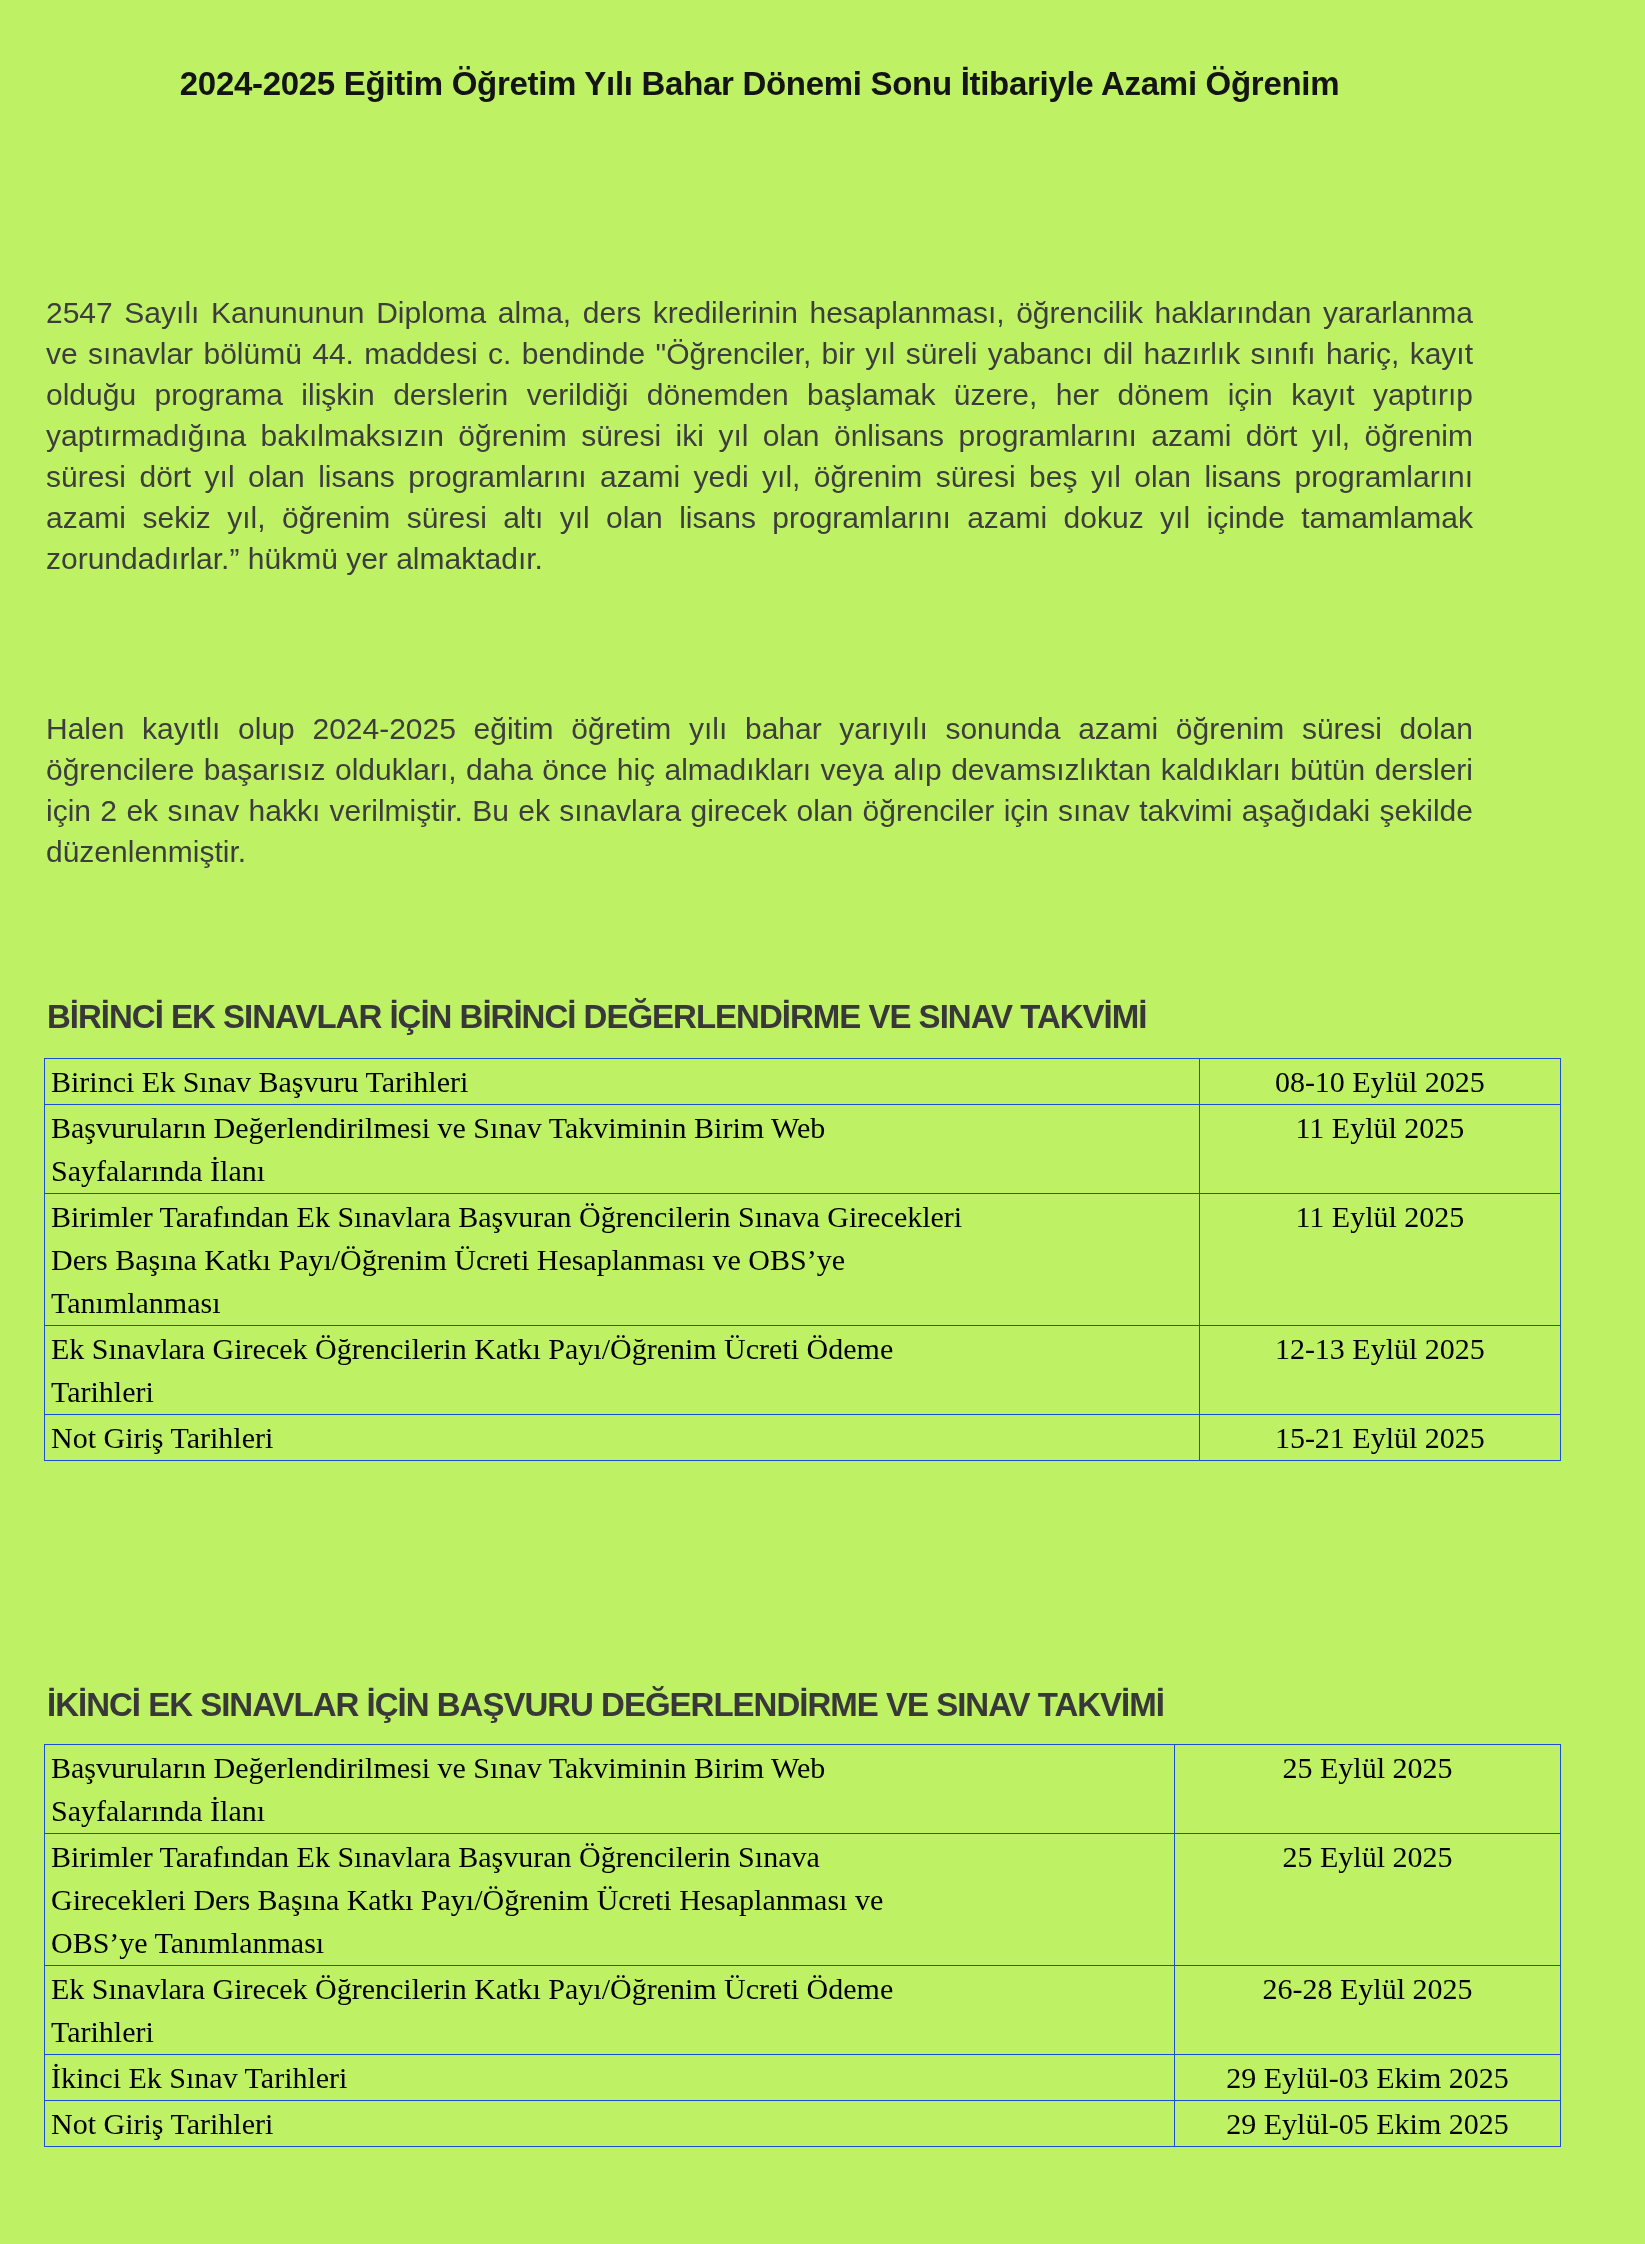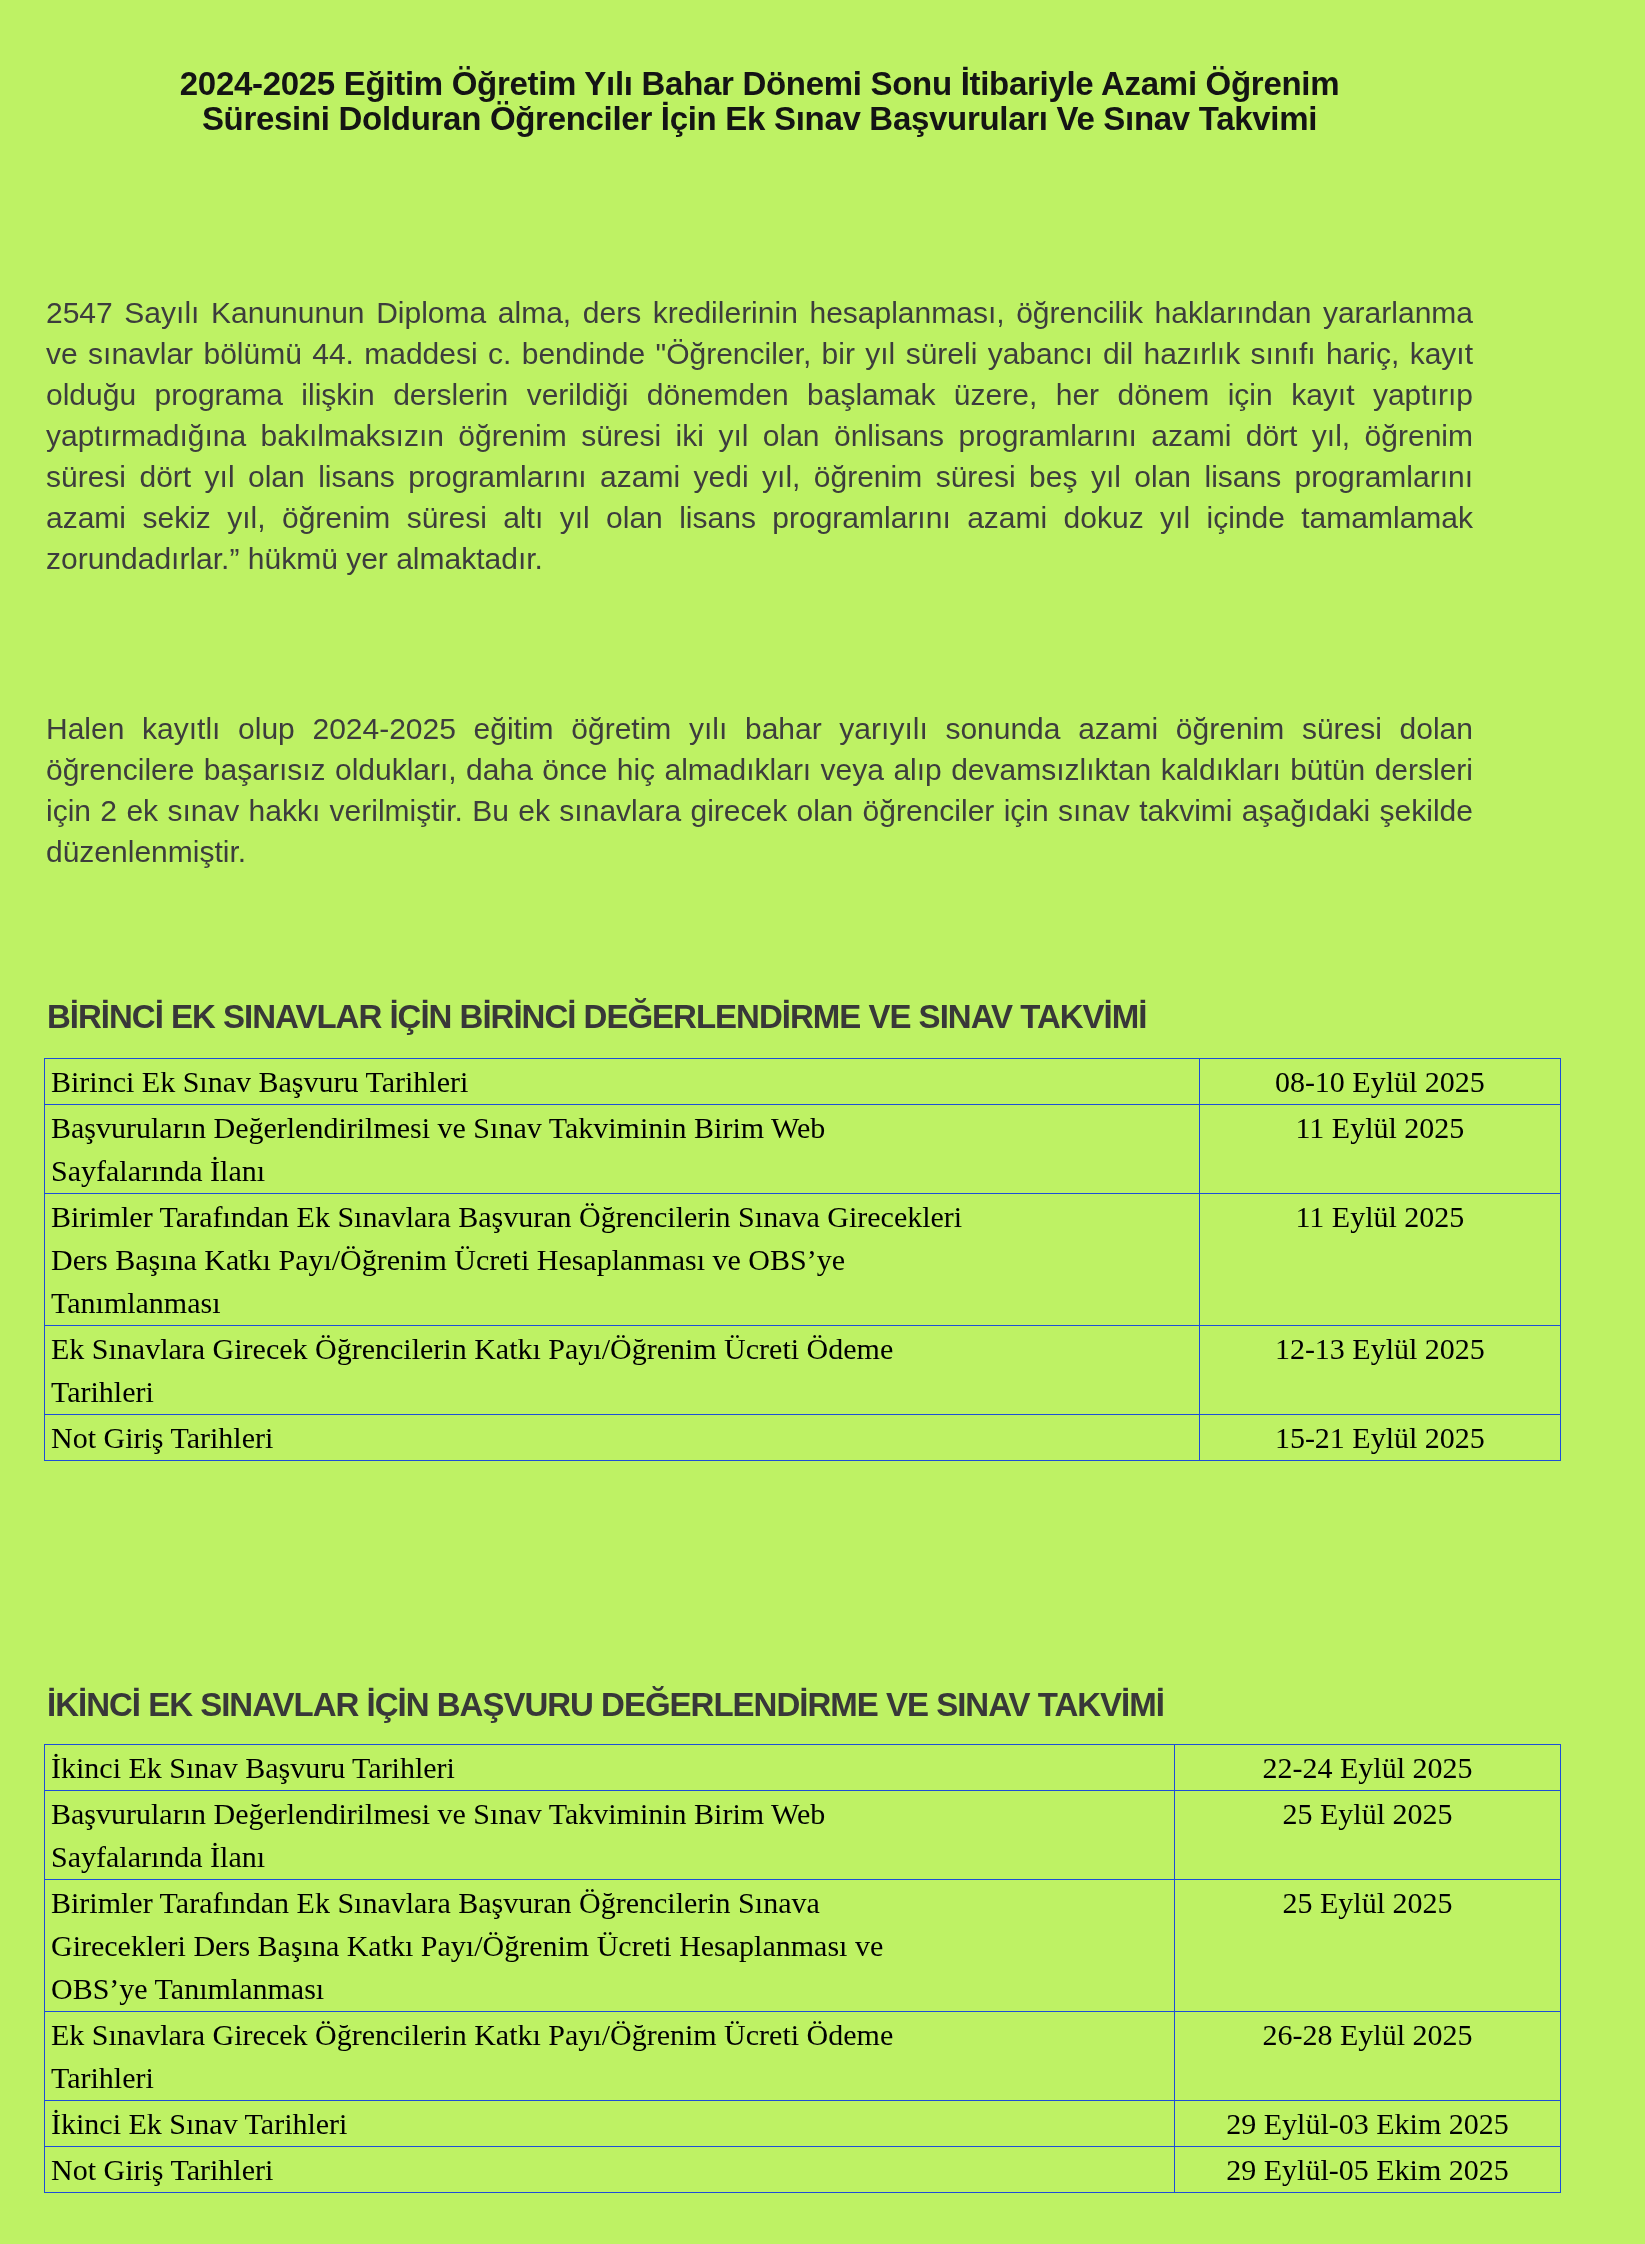--- a/index.html
+++ b/index.html
@@ -81,21 +81,20 @@
   .cal-table-2 col.c-label { width: 1098px; }
   .cal-table-2 col.c-date  { width: 375px; }
 </style>
 </head>
 <body>
 
 <div class="page">
 
   <h1 class="doc-title">
     <span class="tline">2024-2025 Eğitim Öğretim Yılı Bahar Dönemi Sonu İtibariyle Azami Öğrenim</span>
-    <span class="tline">Süresini Dolduran Öğrenciler İçin Ek Sınav Başvuruları Ve Sınav Takvimi</span>
   </h1>
 
   <p class="para para-1">2547 Sayılı Kanununun Diploma alma, ders kredilerinin hesaplanması, öğrencilik haklarından yararlanma ve sınavlar bölümü 44. maddesi c. bendinde "Öğrenciler, bir yıl süreli yabancı dil hazırlık sınıfı hariç, kayıt olduğu programa ilişkin derslerin verildiği dönemden başlamak üzere, her dönem için kayıt yaptırıp yaptırmadığına bakılmaksızın öğrenim süresi iki yıl olan önlisans programlarını azami dört yıl, öğrenim süresi dört yıl olan lisans programlarını azami yedi yıl, öğrenim süresi beş yıl olan lisans programlarını azami sekiz yıl, öğrenim süresi altı yıl olan lisans programlarını azami dokuz yıl içinde tamamlamak zorundadırlar.” hükmü yer almaktadır.</p>
 
   <p class="para para-2">Halen kayıtlı olup 2024-2025 eğitim öğretim yılı bahar yarıyılı sonunda azami öğrenim süresi dolan öğrencilere başarısız oldukları, daha önce hiç almadıkları veya alıp devamsızlıktan kaldıkları bütün dersleri için 2 ek sınav hakkı verilmiştir. Bu ek sınavlara girecek olan öğrenciler için sınav takvimi aşağıdaki şekilde düzenlenmiştir.</p>
 
   <h2 class="sec-heading sec-heading-1">BİRİNCİ EK SINAVLAR İÇİN BİRİNCİ DEĞERLENDİRME VE SINAV TAKVİMİ</h2>
 
   <table class="cal-table cal-table-1">
     <colgroup>
@@ -132,24 +131,20 @@
 
   <h2 class="sec-heading sec-heading-2">İKİNCİ EK SINAVLAR İÇİN BAŞVURU DEĞERLENDİRME VE SINAV TAKVİMİ</h2>
 
   <table class="cal-table cal-table-2">
     <colgroup>
         <col class="c-label">
         <col class="c-date">
       </colgroup>
     <tbody>
       <tr>
-        <td class="label-cell">İkinci Ek Sınav Başvuru Tarihleri</td>
-        <td class="date-cell">22-24 Eylül 2025</td>
-      </tr>
-      <tr>
         <td class="label-cell">Başvuruların Değerlendirilmesi ve Sınav Takviminin Birim Web
 Sayfalarında İlanı</td>
         <td class="date-cell">25 Eylül 2025</td>
       </tr>
       <tr>
         <td class="label-cell">Birimler Tarafından Ek Sınavlara Başvuran Öğrencilerin Sınava
 Girecekleri Ders Başına Katkı Payı/Öğrenim Ücreti Hesaplanması ve
 OBS’ye Tanımlanması</td>
         <td class="date-cell">25 Eylül 2025</td>
       </tr>

